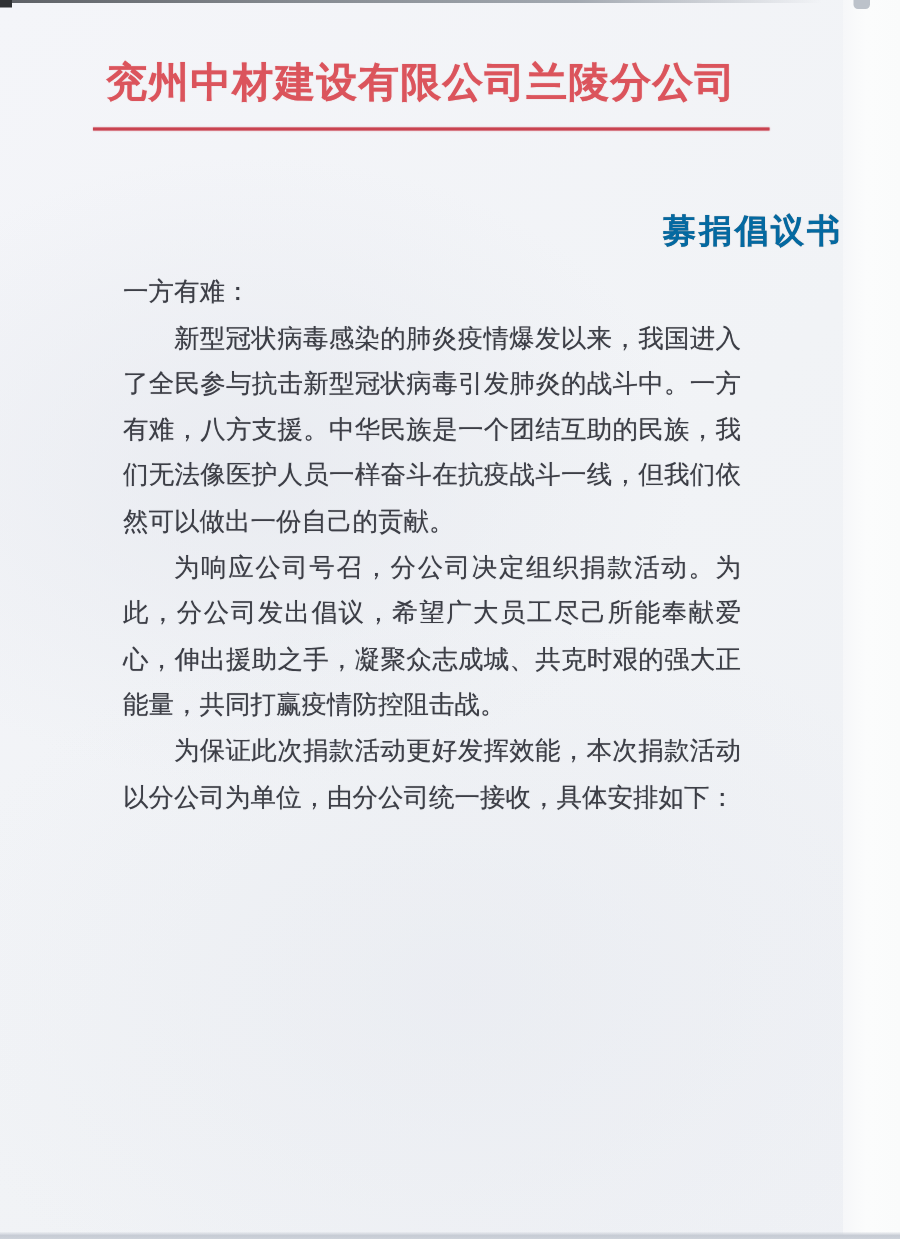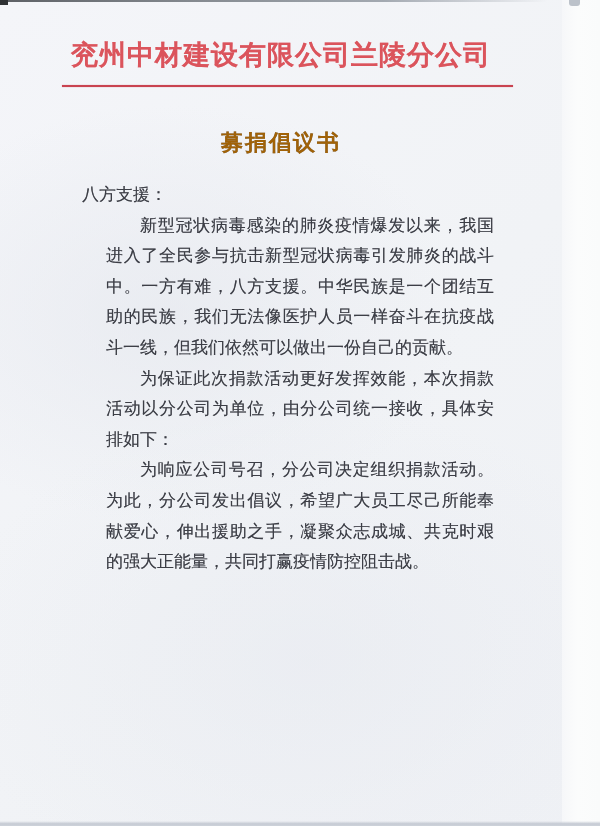--- a/index.html
+++ b/index.html
@@ -50,53 +50,53 @@
     letter-spacing:1px;
     color:var(--header-red);
     text-shadow:0 0 .6px rgba(219,84,92,.65);
   }
   .red-rule{
     position:absolute;left:62px;top:85px;width:451px;height:2px;
     background:var(--rule-red);
     box-shadow:0 0 1px rgba(201,67,80,.7);
   }
   .doc-title{
-    position:absolute;left:0;top:128px;width:562px;
-    text-align:center;
+    position:absolute;left:0;top:139px;width:562px;
+    text-align:right;
     font-size:22px;font-weight:bold;letter-spacing:2px;
-    color:#a16207;
+    color:#0369a1;
     text-shadow:0 0 .5px rgba(52,54,62,.6);
   }
   .doc-body{
     position:absolute;left:82px;top:180px;width:412px;
     font-size:17px;line-height:30.6px;
     color:var(--body-text);
     text-shadow:0 0 .5px rgba(60,62,70,.55);
   }
   .doc-body p{
     margin:0;
     text-align:justify;
   }
-  .doc-body p.indent{text-indent:2em;margin-left:24px;}
+  .doc-body p.indent{text-indent:2em;}
 </style>
 </head>
 <body>
 
 <div class="paper"></div>
 <div class="right-strip"></div>
 <div class="top-edge"></div>
 <div class="corner-speck"></div>
 <div class="top-notch"></div>
 
 <div class="company">兖州中材建设有限公司兰陵分公司</div>
 
 <div class="red-rule"></div>
 
 <div class="doc-title">募捐倡议书</div>
 
 <div class="doc-body">
-  <p>八方支援：</p>
+  <p>一方有难：</p>
   <p class="indent">新型冠状病毒感染的肺炎疫情爆发以来，我国进入了全民参与抗击新型冠状病毒引发肺炎的战斗中。一方有难，八方支援。中华民族是一个团结互助的民族，我们无法像医护人员一样奋斗在抗疫战斗一线，但我们依然可以做出一份自己的贡献。</p>
+  <p class="indent">为响应公司号召，分公司决定组织捐款活动。为此，分公司发出倡议，希望广大员工尽己所能奉献爱心，伸出援助之手，凝聚众志成城、共克时艰的强大正能量，共同打赢疫情防控阻击战。</p>
   <p class="indent">为保证此次捐款活动更好发挥效能，本次捐款活动以分公司为单位，由分公司统一接收，具体安排如下：</p>
-  <p class="indent">为响应公司号召，分公司决定组织捐款活动。为此，分公司发出倡议，希望广大员工尽己所能奉献爱心，伸出援助之手，凝聚众志成城、共克时艰的强大正能量，共同打赢疫情防控阻击战。</p>
 </div>
 
 <div class="bottom-edge"></div>
 
 </body></html>

